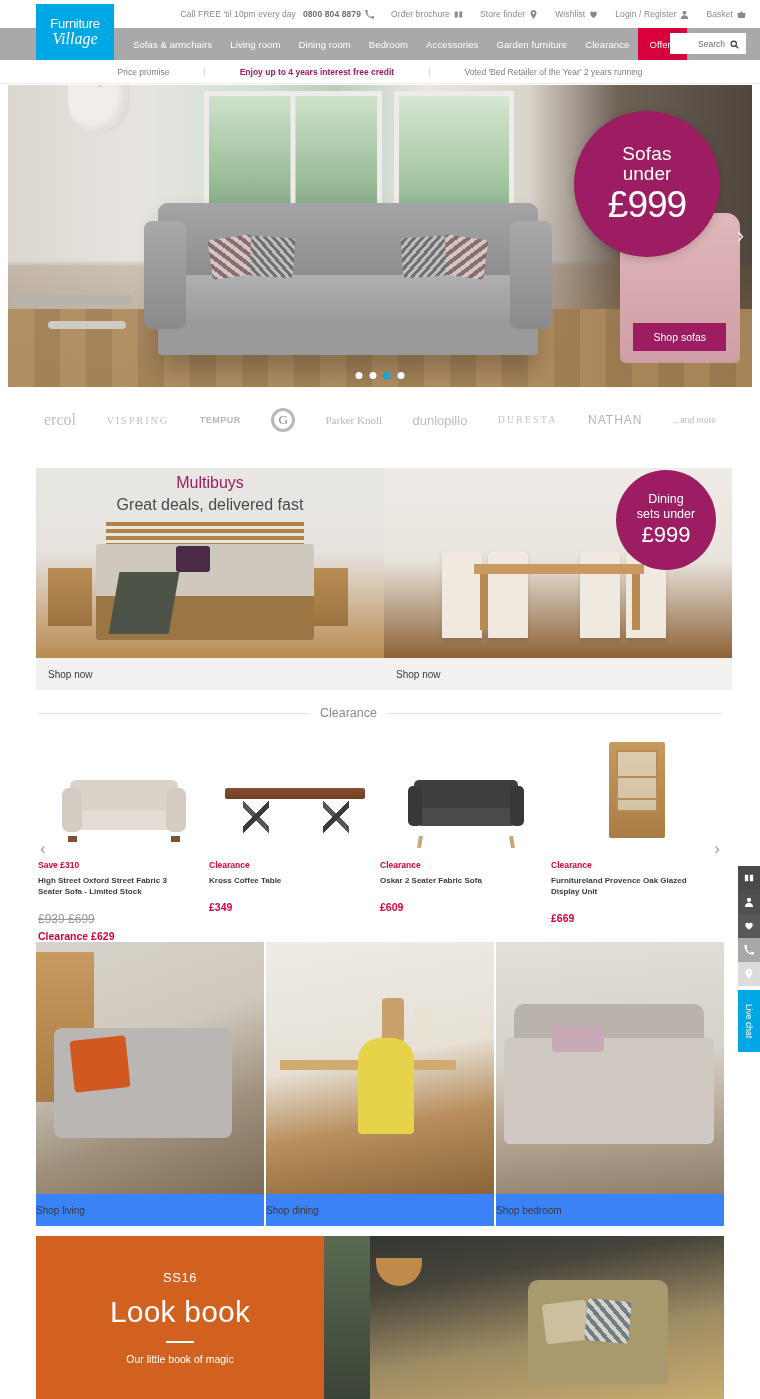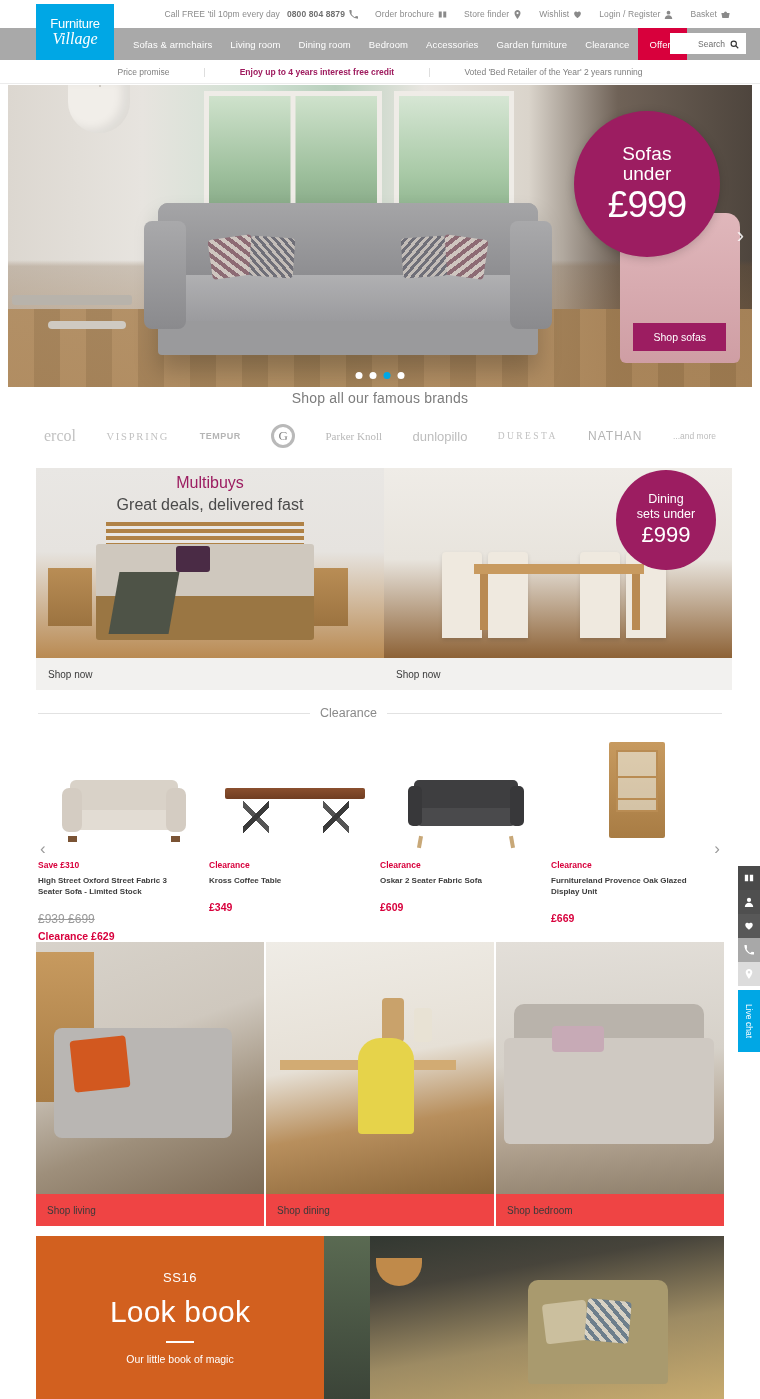--- a/index.html
+++ b/index.html
@@ -11,21 +11,21 @@
     font-family: "Liberation Sans", sans-serif;
     -webkit-font-smoothing: antialiased;
   }
   .page { position: relative; width: 760px; height: 1399px; background: #fff; }
 
   
   .utility-bar {
     position: absolute; top: 0; left: 0; width: 760px; height: 28px;
     background: #ffffff;
     display: flex; align-items: center; justify-content: flex-end;
-    padding-right: 30px;
+    padding-right: 14px;
     font-size: 8.5px; color: #8a8a8a; letter-spacing: .1px;
   }
   .util-item { display: flex; align-items: center; gap: 4px; margin-left: 17px; white-space: nowrap; }
   .util-item .ic { display: inline-flex; align-items: center; color: #8a8a8a; }
   .util-phone-num { font-weight: bold; color: #6f6f6f; margin-left: 3px; }
 
   
   .nav-bar {
     position: absolute; top: 28px; left: 0; width: 760px; height: 32px;
     background: #a9a9a9;
@@ -288,22 +288,22 @@
   .cabinet .bd { position:absolute; inset:0; background: linear-gradient(180deg,#c79a5f,#a87c44); border-radius:2px; }
   .cabinet .gl { position:absolute; left:7px; top:8px; right:7px; bottom:26px; background: rgba(240,245,240,.55); border:2px solid #b98c53; }
   .cabinet .sh1 { position:absolute; left:7px; top:34px; right:7px; height:2px; background:#b98c53; }
   .cabinet .sh2 { position:absolute; left:7px; top:56px; right:7px; height:2px; background:#b98c53; }
 
   
   .tiles { position: absolute; top: 942px; left: 0; width: 760px; height: 284px; }
   .tile { position: absolute; top: 0; width: 228px; height: 284px; overflow: hidden; }
   .tile .img { position:absolute; left:0; top:0; width:100%; height:252px; }
   .tile .bar {
-    position:absolute; left:0; bottom:0; width:100%; height:32px; background:#ef4444;
-    display:flex; align-items:center; padding-left:11px; font-size:10px; color:#3a3a3a;
+    position:absolute; left:0; bottom:0; width:100%; height:32px; background:#3b82f6;
+    display:flex; align-items:center; font-size:10px; color:#3a3a3a;
   }
   .t1 { left: 36px; }
   .t2 { left: 266px; }
   .t3 { left: 496px; }
   .t1 .img { background: linear-gradient(160deg,#d8d3cb 0%,#cfc8be 40%,#9e8f7b 70%,#7d6b56 100%); }
   .t1 .sofa { position:absolute; left:18px; top:86px; width:178px; height:110px; background:#b9b6b3; border-radius:8px; }
   .t1 .cush { position:absolute; left:36px; top:96px; width:56px; height:52px; background:#d2581f; border-radius:4px; transform:rotate(-6deg); }
   .t1 .shelf { position:absolute; left:0; top:10px; width:58px; height:150px; background:linear-gradient(180deg,#c79a5f,#a87c44); }
   .t2 .img { background: linear-gradient(170deg,#efece6 0%,#e6e0d6 46%,#b88f5d 70%,#8a6538 100%); }
   .t2 .tbl { position:absolute; left:14px; top:118px; width:176px; height:10px; background:#d2ab73; }
@@ -483,21 +483,20 @@
 
     <div class="hero-dots">
       <i></i>
       <i></i>
       <i class="on"></i>
       <i></i>
     </div>
   </div>
 
   <div class="brands">
-    <div class="brands-title">Shop all our famous brands</div>
     <div class="brands-row">
       <div class="brand ercol">ercol</div>
       <div class="brand vispring">VISPRING</div>
       <div class="brand tempur">TEMPUR</div>
       <div class="brand gplan">G</div>
       <div class="brand parkerknoll">Parker Knoll</div>
       <div class="brand dunlopillo">dunlopillo</div>
       <div class="brand duresta">DURESTA</div>
       <div class="brand nathan">NATHAN</div>
       <div class="brand andmore">...and more</div>

